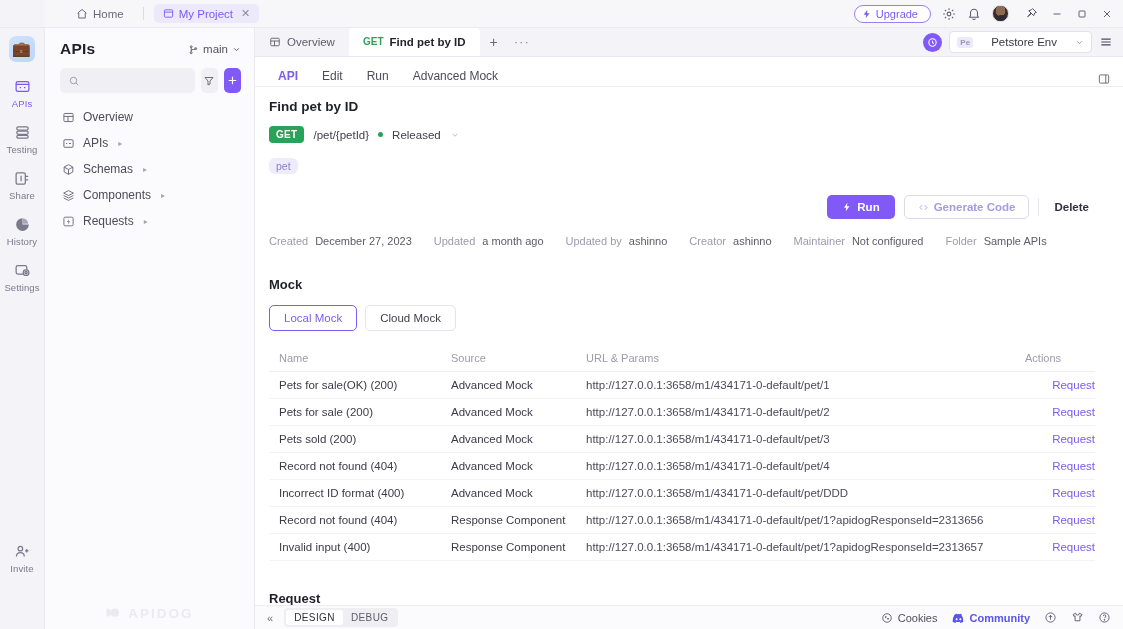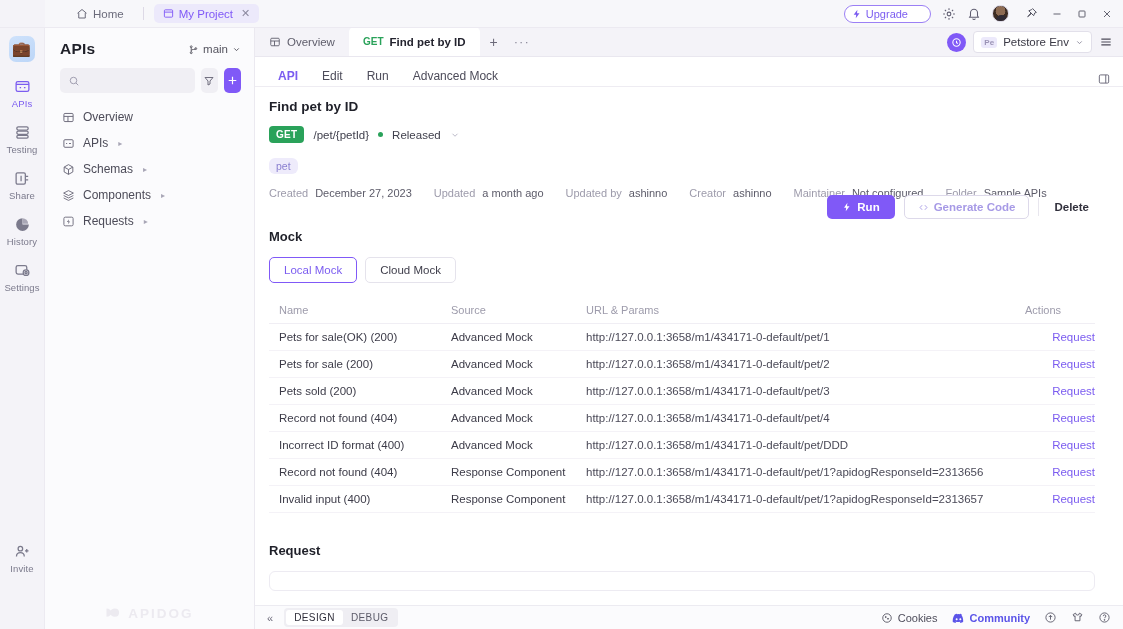--- a/index.html
+++ b/index.html
@@ -25,21 +25,21 @@
     font-size: 11.5px; color: #6b6b7b; padding: 3px 9px; border-radius: 5px;
     cursor: default; white-space: nowrap;
   }
   .tb-tab.active { background: #ece9fb; color: #8059f7; }
   .tb-sep { width: 1px; height: 13px; background: #ddd9e6; margin: 0 8px; }
   .tb-close { font-size: 11px; color: #8d8aa0; margin-left: 3px; }
   .tb-right { margin-left: auto; display: flex; align-items: center; gap: 11px; padding-right: 10px; }
   .upgrade-btn {
     display: flex; align-items: center; gap: 4px;
     border: 1px solid #9b7ff5; color: #7b5cf0; border-radius: 11px;
-    font-size: 11px; padding: 2px 22px 2px 7px; background: #fff; white-space: nowrap;
+    font-size: 11px; padding: 2px 12px 2px 7px; background: #fff; white-space: nowrap;
   }
   .tb-icon { color: #5f5d70; display: flex; align-items: center; }
   .avatar {
     width: 17px; height: 17px; border-radius: 50%;
     background: radial-gradient(circle at 50% 35%, #8d6b52 0 40%, #3d2c22 41% 100%);
     border: 1px solid #d9d5e3; overflow: hidden; position: relative;
   }
   .avatar::after {
     content:""; position:absolute; left:3px; top:9px; width:11px; height:9px;
     background:#2f2a33; border-radius: 5px 5px 0 0;
@@ -122,21 +122,21 @@
   .ftab .verb { color: #2aa25a; font-weight: 700; font-size: 10px; }
   .ftab .nm { font-weight: 600; }
   .tabstrip-plus { padding: 0 10px; color: #6b6979; font-size: 14px; display:flex;align-items:center;height:29px;}
   .tabstrip-more { padding: 0 6px; color: #8b899a; font-size: 13px; letter-spacing:1px; display:flex;align-items:center;height:29px;}
   .tabstrip-right { margin-left: auto; display: flex; align-items: center; gap: 7px; padding: 0 10px 3px 0; }
   .clock-btn {
     width: 19px; height: 19px; border-radius: 50%; background: #8059f7; color:#fff;
     display: flex; align-items: center; justify-content: center;
   }
   .env-select {
-    display: flex; align-items: center; gap: 6px; height: 22px; padding: 8px 7px;
+    display: flex; align-items: center; gap: 18px; height: 22px; padding: 8px 7px;
     border: 1px solid #e2e0ea; border-radius: 4px; background: #fff; font-size: 11.5px; color: #3a3945;
   }
   .env-badge {
     background: #ece9fb; color: #9b93b5; font-size: 8px; border-radius: 3px;
     padding: 1px 3px; font-weight: 600;
   }
   .hamburger { color: #4c4b58; display: flex; align-items: center; }
 
   .subtabs {
     height: 30px; flex: 0 0 30px; border-bottom: 1px solid #eeecf2;
@@ -155,21 +155,21 @@
     background: #2aa25a; color: #fff; font-size: 10px; font-weight: 700;
     padding: 3px 7px; border-radius: 4px; letter-spacing: .3px;
   }
   .path { font-size: 11.5px; color: #40404d; }
   .status-dot { width: 5px; height: 5px; border-radius: 50%; background: #2aa25a; display:inline-block; }
   .status-txt { font-size: 11.5px; color: #40404d; }
   .tag-chip {
     display: inline-block; background: #eeebfb; color: #8a7fd0; font-size: 10.5px;
     padding: 2px 7px; border-radius: 6px; margin-bottom: 13px;
   }
-  .meta-row { display: flex; align-items: center; font-size: 11px; color: #9d9bab; gap: 0; }
+  .meta-row { display: flex; align-items: center; font-size: 11px; color: #9d9bab; gap: 0; margin-top: 48px; }
   .meta-row .k { margin-right: 7px; }
   .meta-row .v { color: #5c5b69; margin-right: 22px; }
 
   .sec-title { font-size: 13px; font-weight: 700; color: #1f2029; margin: 30px 0 13px 0; }
   .mock-tabs { display: flex; gap: 8px; margin-bottom: 14px; }
   .mtab {
     font-size: 11.5px; padding: 6px 14px; border-radius: 5px;
     border: 1px solid #e5e3ec; color: #3f3e4b; background: #fff;
   }
   .mtab.active { border-color: #8059f7; color: #7b5cf0; }

